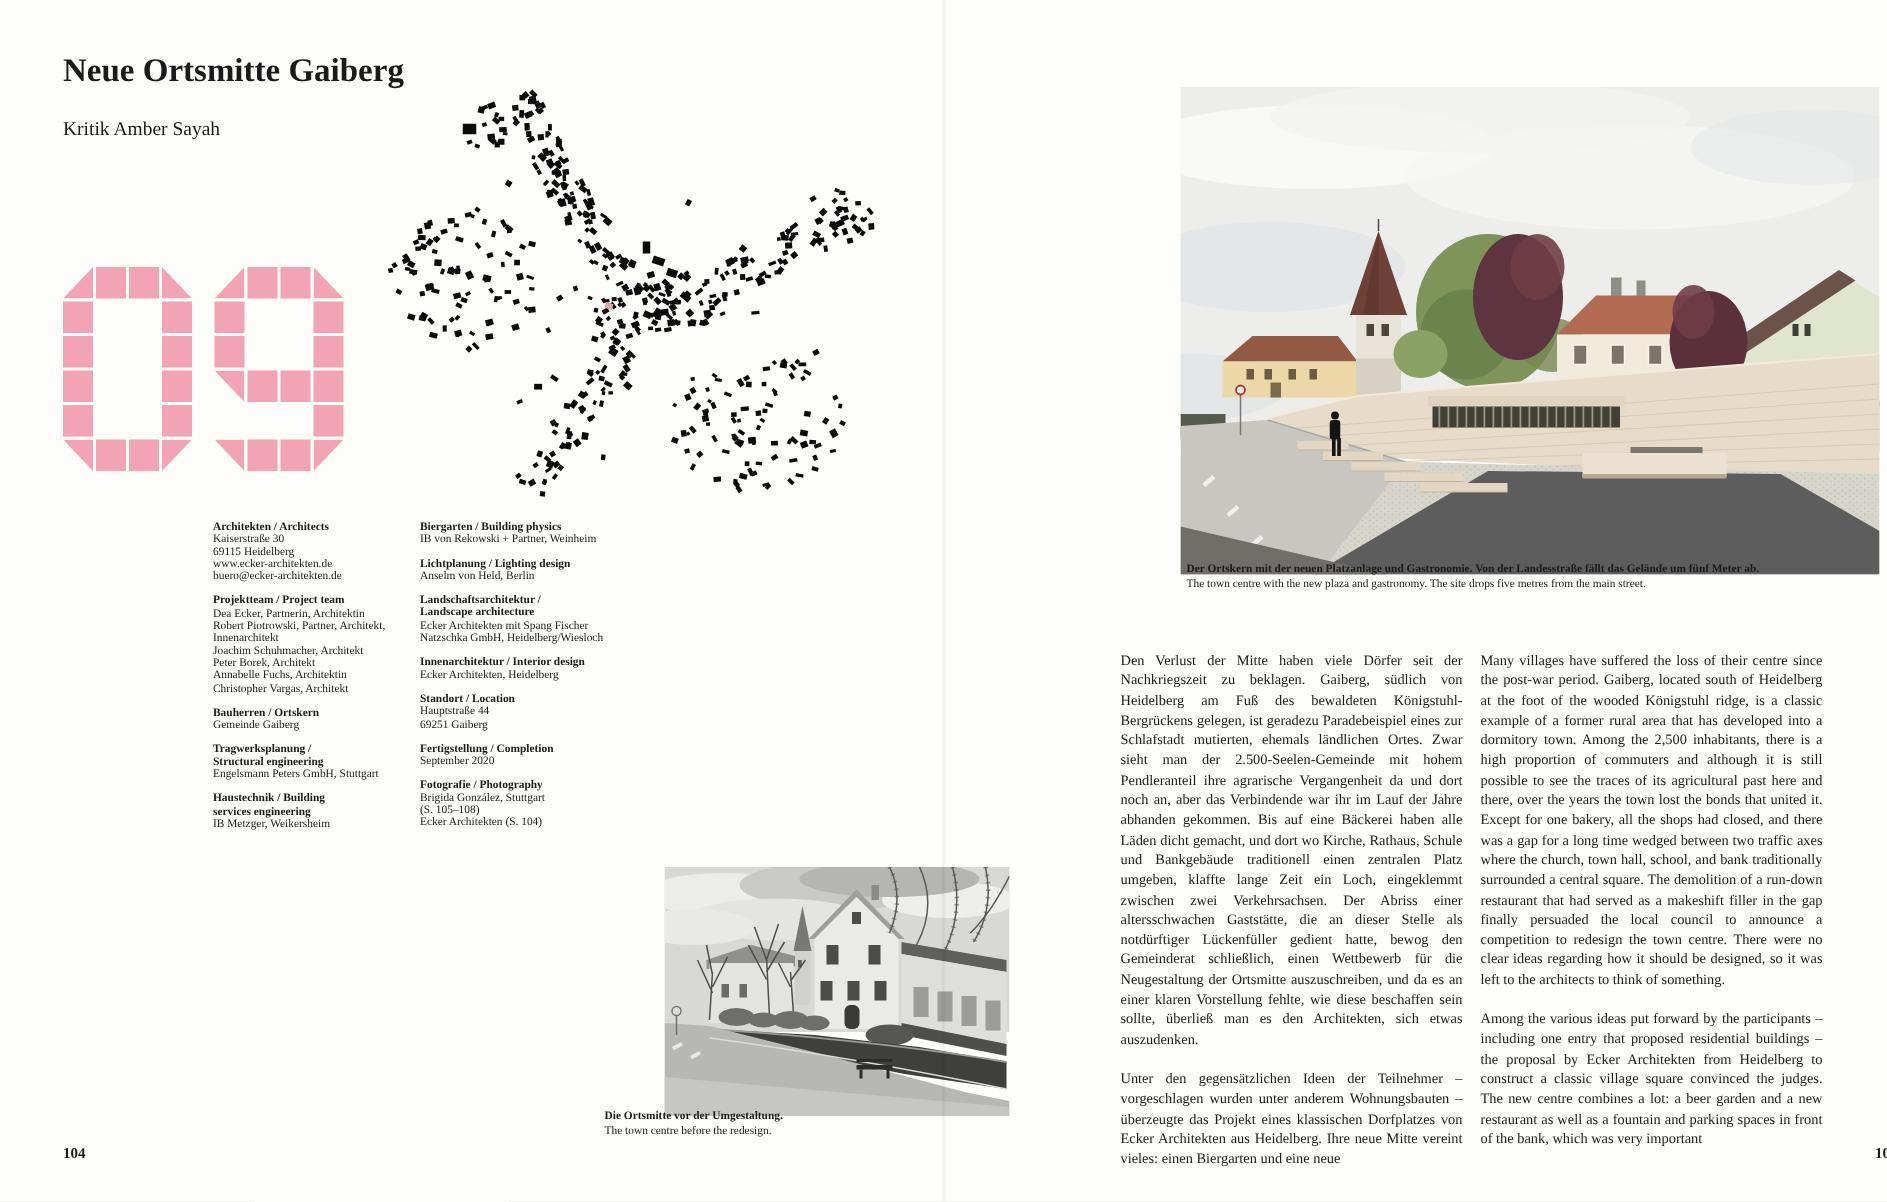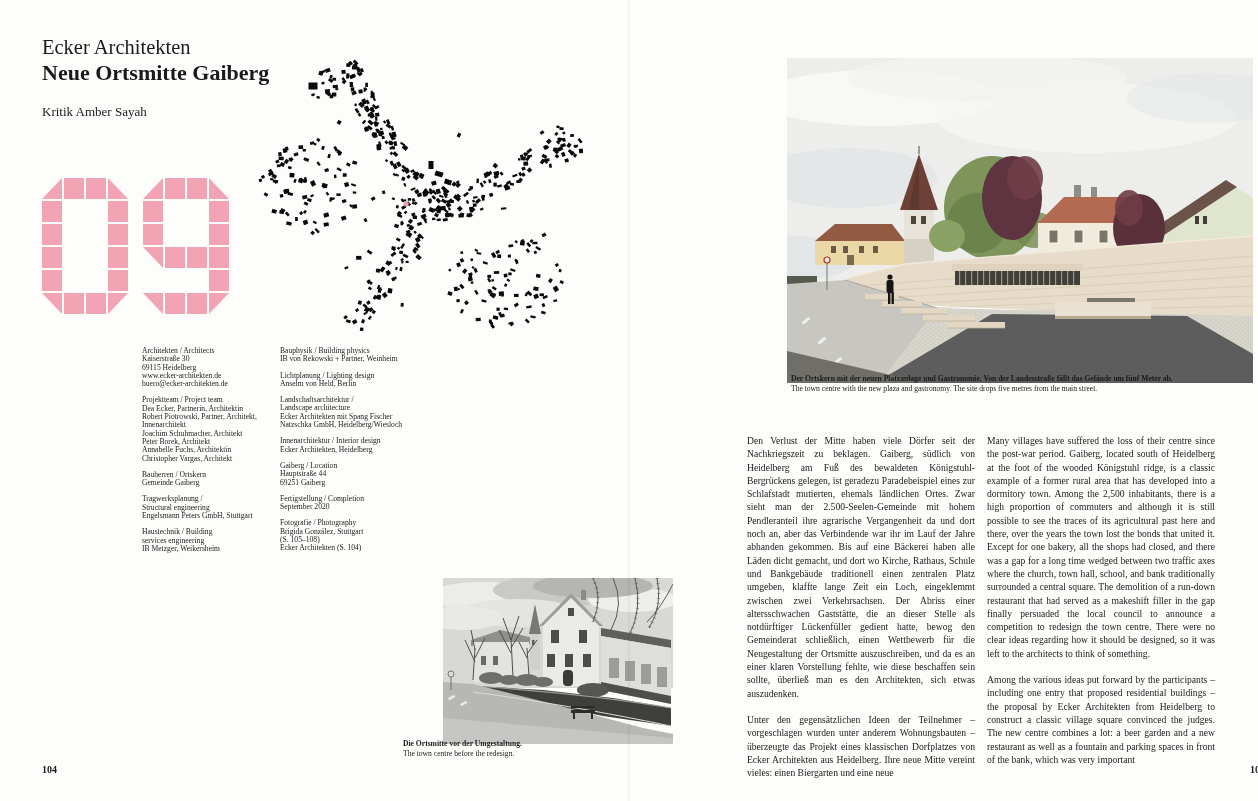--- a/index.html
+++ b/index.html
@@ -25,21 +25,21 @@
   .t5{clip-path:polygon(0 0,100% 0,0 100%);}
 
   
   .map{position:absolute;left:243px;top:46px;}
 
   
   .credits{position:absolute;top:347px;font-size:7.6px;line-height:8.3px;}
   .credits.c1{left:142px;width:132px;}
   .credits.c2{left:280px;width:146px;}
   .credit-block{margin-bottom:8px;}
-  .credit-h{font-weight:400;white-space:pre-line;}
+  .credit-h{font-weight:700;white-space:pre-line;}
   .credit-b{white-space:pre-line;}
 
   
   .figure{position:absolute;line-height:0;}
   .fig-bw{left:403px;top:562px;}
   .fig-color{left:747px;top:42px;}
   .cap{position:absolute;font-size:7.6px;line-height:9.6px;}
   .cap .de{font-weight:700;display:block;}
   .cap .en{display:block;}
   .cap-bw{left:403px;top:739px;width:260px;}
@@ -55,21 +55,20 @@
   .pagenum{position:absolute;top:764px;font-size:10px;font-weight:700;}
   .pn-l{left:42px;}
   .pn-r{left:1202px;width:63px;text-align:right;}
 </style>
 </head>
 <body>
 
 <div class="spread">
 
   <div class="hdr">
-    <div class="studio">Ecker Architekten</div>
     <div class="project">Neue Ortsmitte Gaiberg</div>
     <div class="byline">Kritik Amber Sayah</div>
   </div>
 
   <div class="chapter">
     <div class="digit">
         <div class="cell t2"></div>
         <div class="cell t1"></div>
         <div class="cell t1"></div>
         <div class="cell t3"></div>
@@ -685,39 +684,39 @@
         <div class="credit-b">Engelsmann Peters GmbH, Stuttgart</div>
       </div>
       <div class="credit-block">
         <div class="credit-h">Haustechnik / Building
 services engineering</div>
         <div class="credit-b">IB Metzger, Weikersheim</div>
       </div>
     </div>
   <div class="credits c2">
       <div class="credit-block">
-        <div class="credit-h">Bauphysik / Building physics</div>
+        <div class="credit-h">Biergarten / Building physics</div>
         <div class="credit-b">IB von Rekowski + Partner, Weinheim</div>
       </div>
       <div class="credit-block">
         <div class="credit-h">Lichtplanung / Lighting design</div>
         <div class="credit-b">Anselm von Held, Berlin</div>
       </div>
       <div class="credit-block">
         <div class="credit-h">Landschaftsarchitektur /
 Landscape architecture</div>
         <div class="credit-b">Ecker Architekten mit Spang Fischer
 Natzschka GmbH, Heidelberg/Wiesloch</div>
       </div>
       <div class="credit-block">
         <div class="credit-h">Innenarchitektur / Interior design</div>
         <div class="credit-b">Ecker Architekten, Heidelberg</div>
       </div>
       <div class="credit-block">
-        <div class="credit-h">Gaiberg / Location</div>
+        <div class="credit-h">Standort / Location</div>
         <div class="credit-b">Hauptstraße 44
 69251 Gaiberg</div>
       </div>
       <div class="credit-block">
         <div class="credit-h">Fertigstellung / Completion</div>
         <div class="credit-b">September 2020</div>
       </div>
       <div class="credit-block">
         <div class="credit-h">Fotografie / Photography</div>
         <div class="credit-b">Brigida González, Stuttgart

